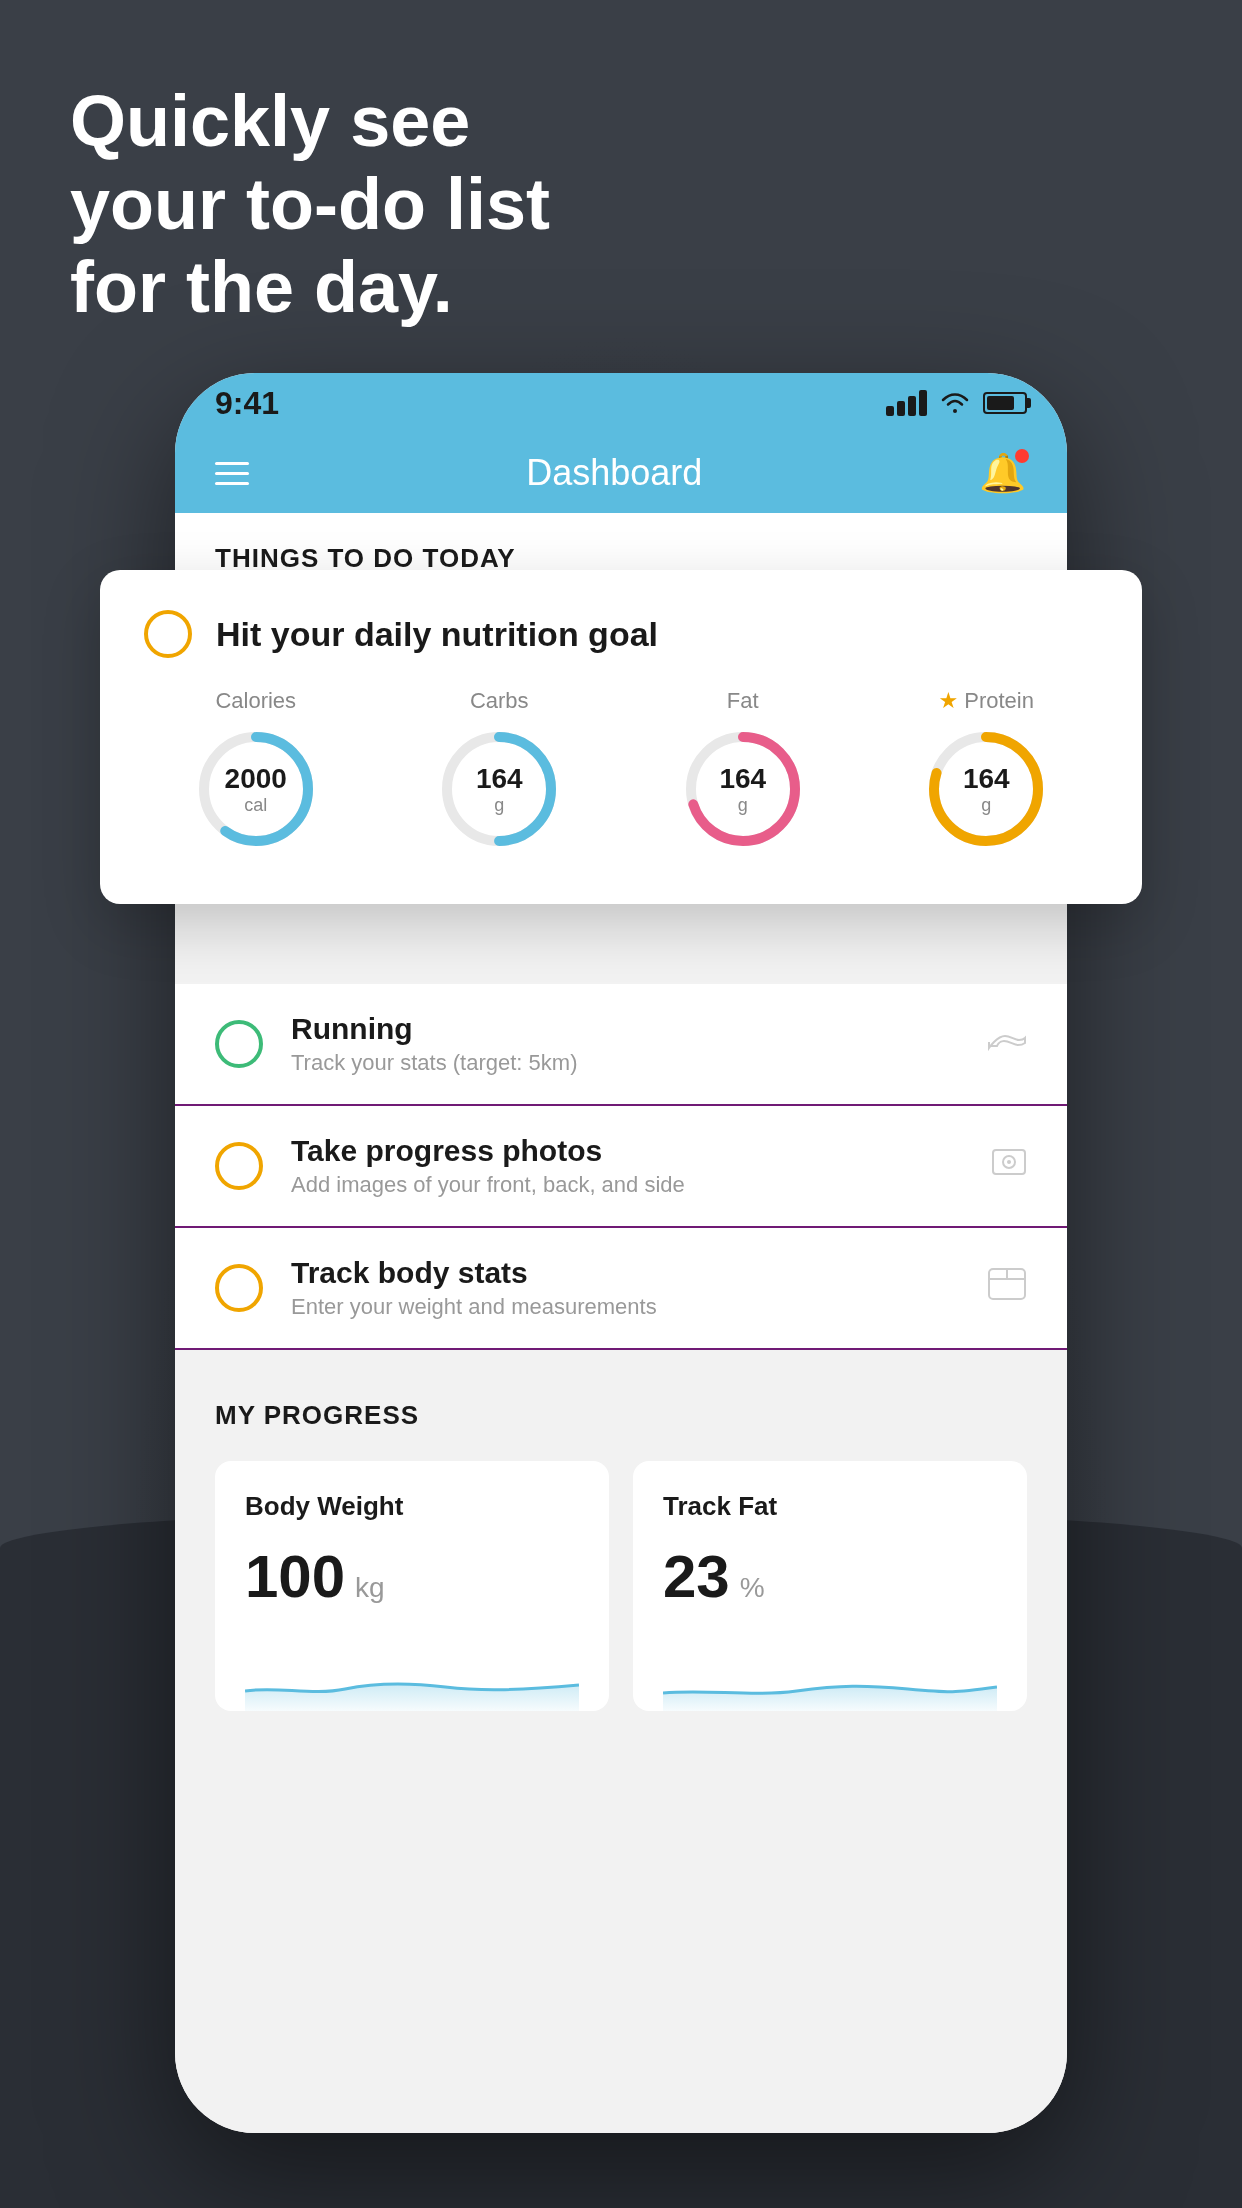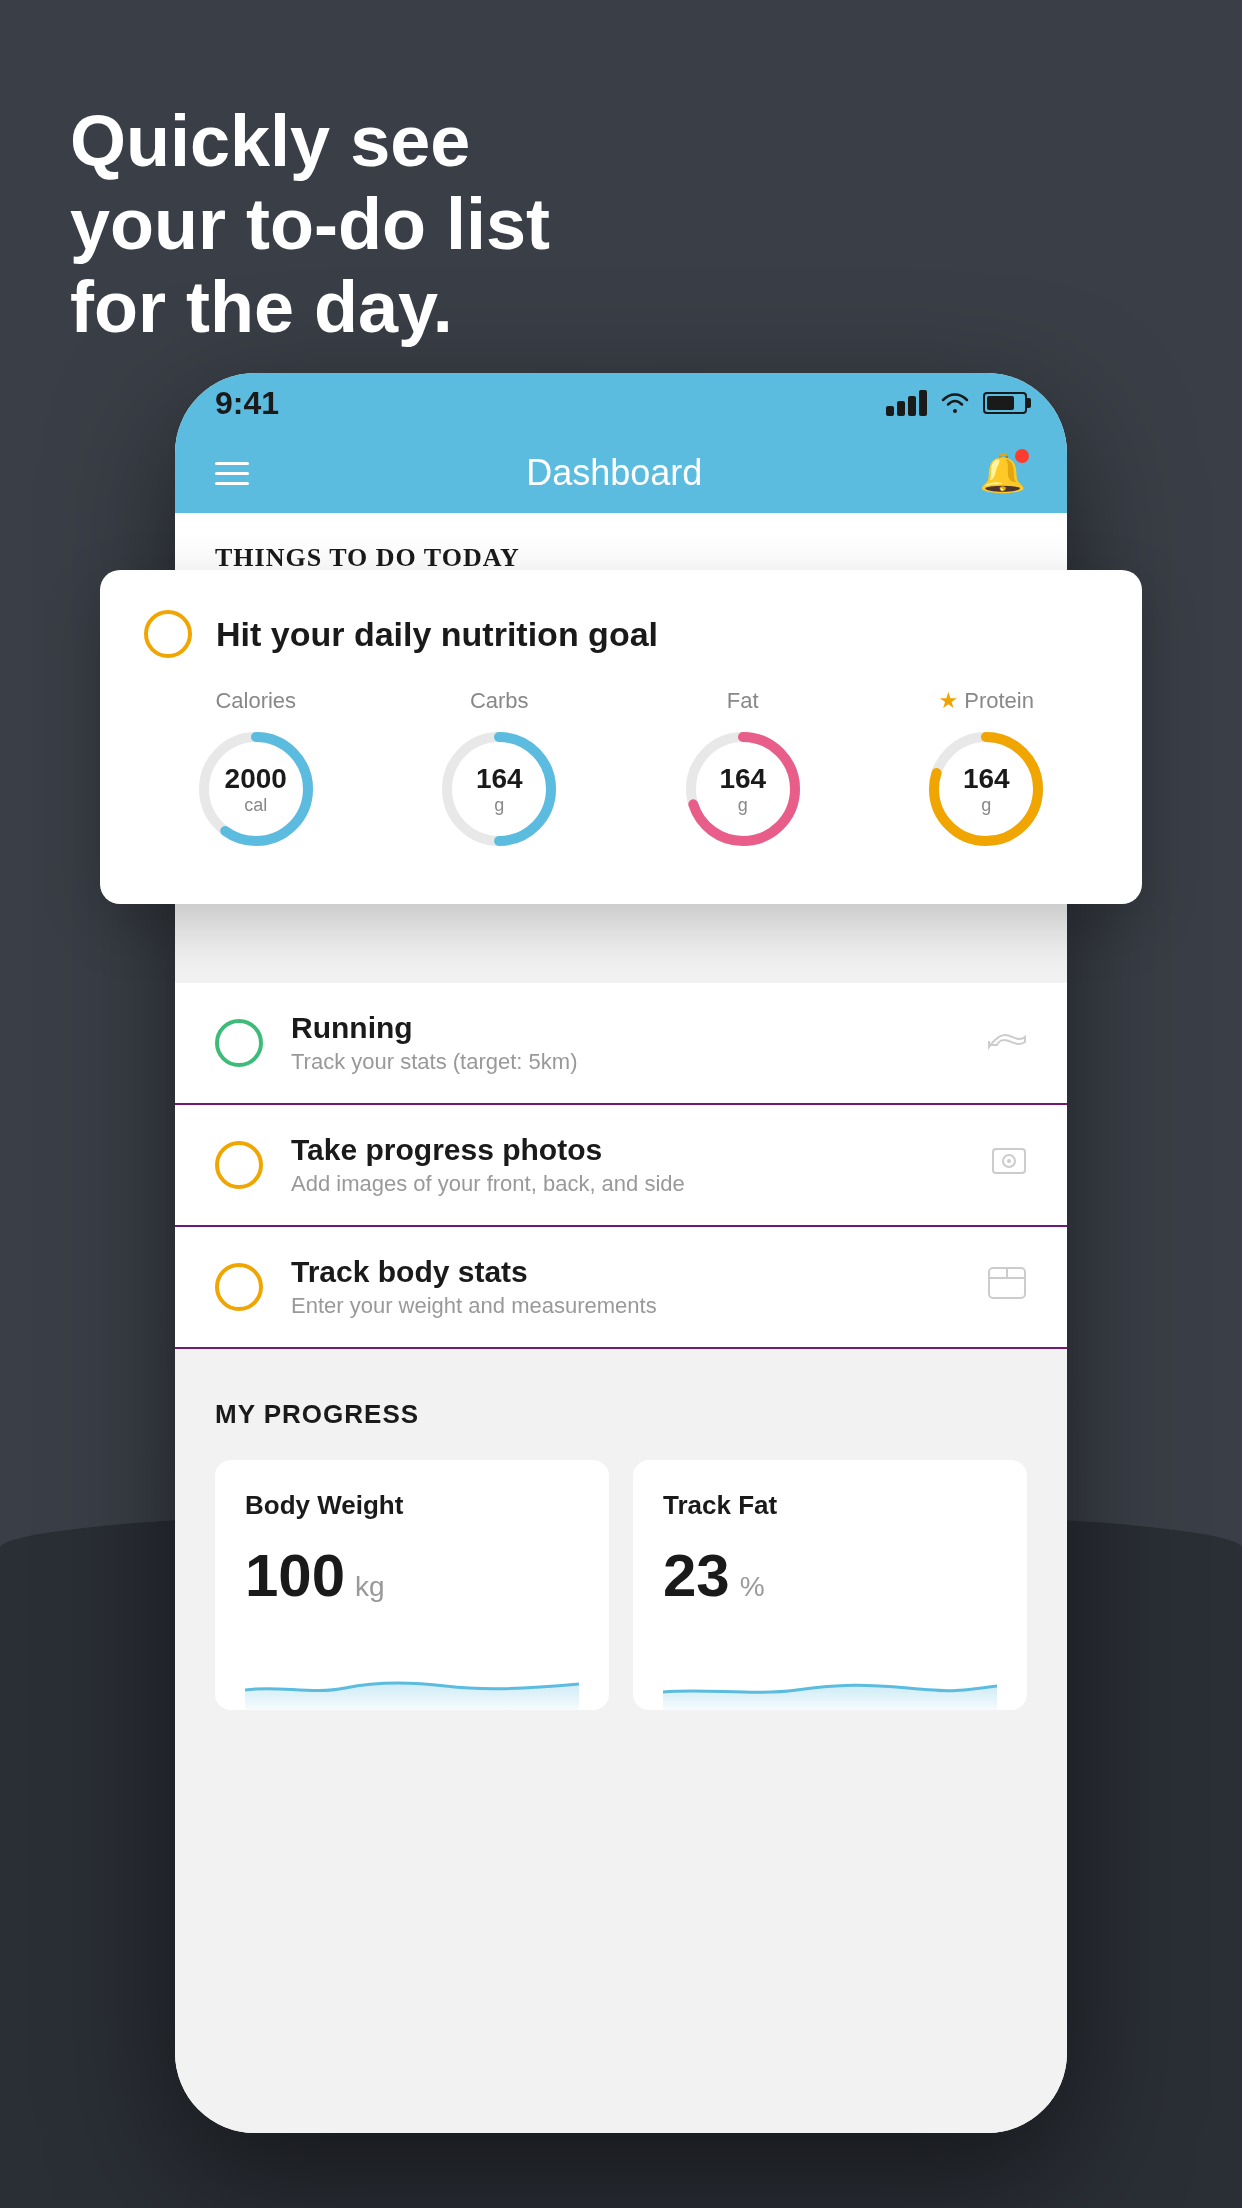--- a/index.html
+++ b/index.html
@@ -22,21 +22,20 @@
 
     .headline {
       position: absolute;
       top: 80px;
       left: 70px;
       color: #ffffff;
       font-size: 72px;
       font-weight: 800;
       line-height: 1.15;
       z-index: 10;
-      margin-top: 20px;
     }
 
     
     .phone-frame {
       position: absolute;
       top: 373px;
       left: 175px;
       width: 892px;
       height: 1760px;
       background: #f2f2f2;
@@ -164,21 +163,20 @@
     .phone-content {
       background: #f2f2f2;
       height: calc(100% - 140px);
       overflow: hidden;
     }
 
     
     .section-header {
       background: #fff;
       padding: 30px 40px 20px;
-      font-family: Liberation Serif, serif;
     }
 
     .section-title {
       font-size: 26px;
       font-weight: 800;
       color: #1a1a1a;
       letter-spacing: 1px;
     }
 
     

